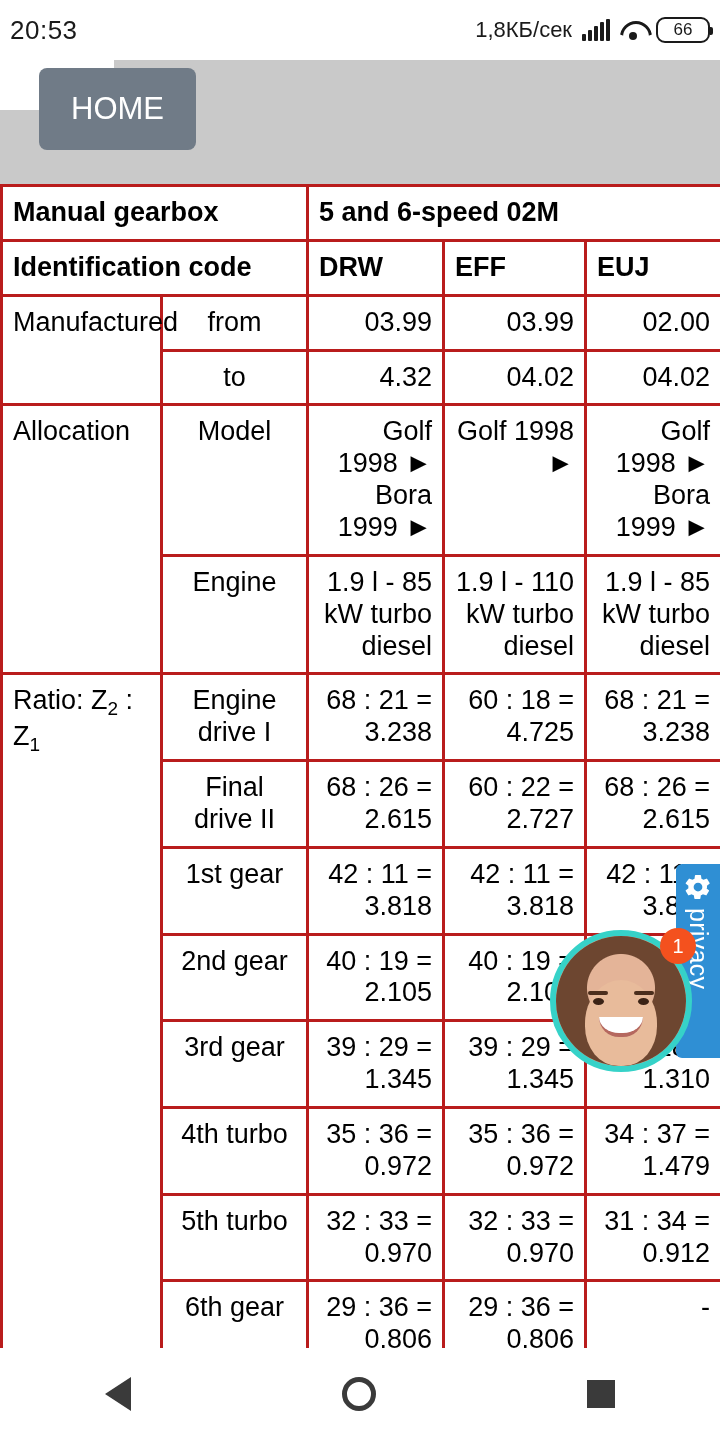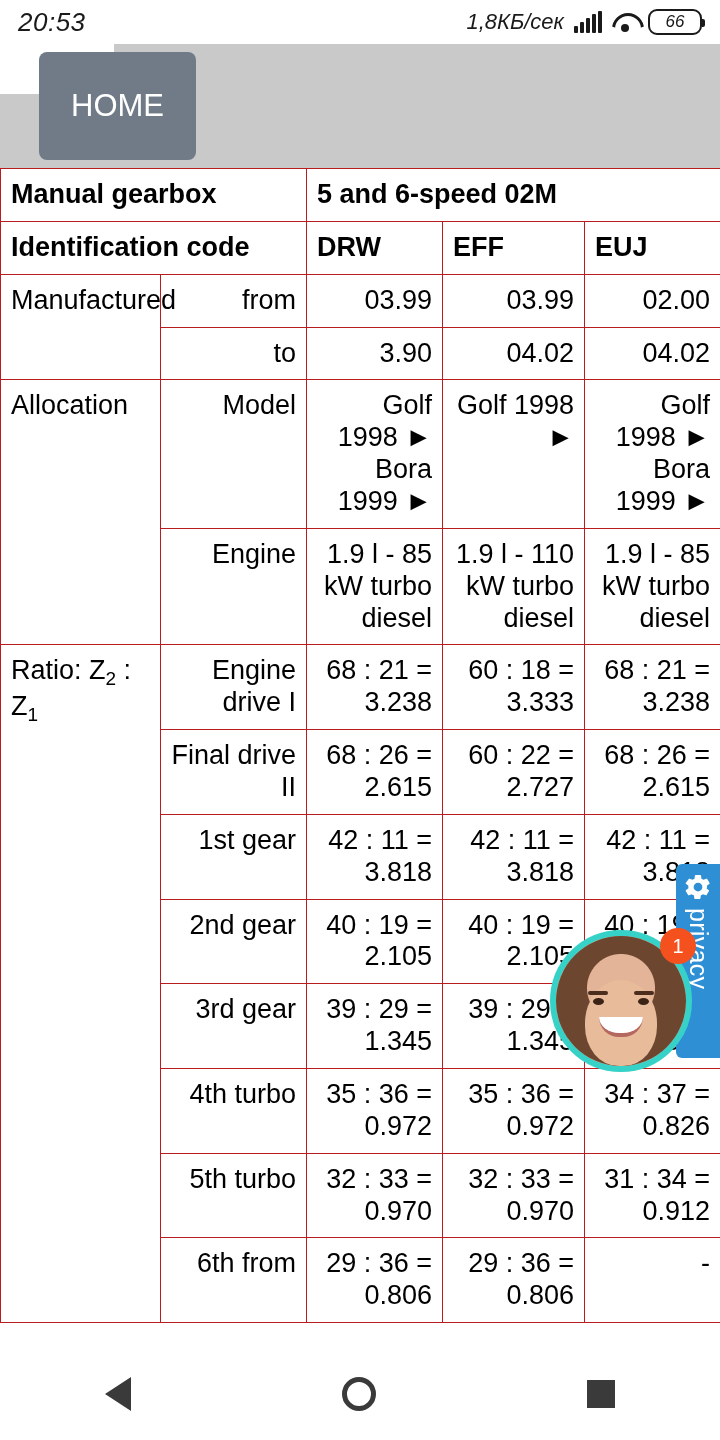--- a/index.html
+++ b/index.html
@@ -6,26 +6,25 @@
   html, body {
     width: 720px; height: 1440px;
     font-family: "Liberation Sans", sans-serif;
     background: #ffffff;
     overflow: hidden;
   }
   #screen { position: relative; width: 720px; height: 1440px; background: #fff; }
 
   
   .statusbar {
-    height: 44px; width: 100%;
+    height: 60px; width: 100%;
     display: flex; align-items: center; justify-content: space-between;
-    padding: 0 18px;
+    padding: 0 10px;
     background: #ffffff;
     color: #1a1a1a;
-    font-style: italic;
   }
   .status-clock { font-size: 26px; letter-spacing: .5px; }
   .status-right { display: flex; align-items: center; gap: 10px; }
   .status-speed { font-size: 22px; }
   .signal { display: flex; align-items: flex-end; gap: 2px; height: 22px; }
   .signal i { display: block; width: 4px; background: #1a1a1a; border-radius: 1px; }
   .signal i:nth-child(1){height:7px}
   .signal i:nth-child(2){height:11px}
   .signal i:nth-child(3){height:15px}
   .signal i:nth-child(4){height:19px}
@@ -70,42 +69,42 @@
     border-right: 4px solid #333; border-bottom: 4px solid #333;
     transform: rotate(45deg);
   }
   .btn-home, .btn-menu {
     position: absolute;
     background: #707b87; color: #ffffff;
     border: none; border-radius: 8px;
     font-size: 31px; font-family: "Liberation Sans", sans-serif;
     display: flex; align-items: center; justify-content: center;
   }
-  .btn-home { left: 39px; top: 8px; width: 157px; height: 108px; }
+  .btn-home { left: 39px; top: 8px; width: 157px; height: 82px; }
   .btn-menu { right: 35px; top: 13px; width: 145px; height: 80px; font-size: 30px; }
 
   
   .table-wrap { width: 720px; background: #fff; }
   table.spec {
     width: 720px;
     border-collapse: collapse;
     font-size: 27px;
     color: #000;
     table-layout: fixed;
   }
   table.spec td {
-    border: 1px solid #b91c1c;
+    border: 3px solid #b91c1c;
     padding: 10px 10px;
     vertical-align: top;
     line-height: 1.18;
   }
   .thick-top td { border-top: 3px solid #2b2b2b; }
   .cellv { text-align: right; width: 136px; }
   .lbl-left { text-align: left; }
-  .lbl-right { text-align: right; }
+  .lbl-right { text-align: center; }
   .hdr { font-weight: bold; }
   .hdr-center { font-weight: bold; }
   .two-line { line-height: 1.22; }
   sub { font-size: 19px; }
 
   
   .privacy-tab {
     position: absolute; right: 0; top: 864px;
     width: 44px; height: 194px;
     background: #2f8fd4; color: #fff;
@@ -221,21 +220,21 @@
 
         <tr class="thick-top">
           <td class="lbl-left" rowspan="2">Manufactured</td>
           <td class="lbl-right">from</td>
           <td class="cellv">03.99</td>
           <td class="cellv">03.99</td>
           <td class="cellv">02.00</td>
         </tr>
         <tr>
           <td class="lbl-right">to</td>
-          <td class="cellv">3.90</td>
+          <td class="cellv">4.32</td>
           <td class="cellv">04.02</td>
           <td class="cellv">04.02</td>
         </tr>
 
         <tr class="thick-top">
           <td class="lbl-left" rowspan="2">Allocation</td>
           <td class="lbl-right">Model</td>
           <td class="cellv two-line" style="white-space:pre-line">Golf 1998 ►
 Bora 1999 ►</td>
           <td class="cellv two-line" style="white-space:pre-line">Golf 1998 ►</td>
@@ -246,21 +245,21 @@
           <td class="lbl-right">Engine</td>
           <td class="cellv">1.9 l - 85 kW turbo diesel</td>
           <td class="cellv">1.9 l - 110 kW turbo diesel</td>
           <td class="cellv">1.9 l - 85 kW turbo diesel</td>
         </tr>
 
         <tr class="thick-top">
           <td class="lbl-left" rowspan="8">Ratio: Z<sub>2</sub> : Z<sub>1</sub></td>
           <td class="lbl-right">Engine drive I</td>
           <td class="cellv">68 : 21 = 3.238</td>
-          <td class="cellv">60 : 18 = 3.333</td>
+          <td class="cellv">60 : 18 = 4.725</td>
           <td class="cellv">68 : 21 = 3.238</td>
         </tr>
         <tr>
           <td class="lbl-right">Final drive II</td>
           <td class="cellv">68 : 26 = 2.615</td>
           <td class="cellv">60 : 22 = 2.727</td>
           <td class="cellv">68 : 26 = 2.615</td>
         </tr>
         <tr>
           <td class="lbl-right">1st gear</td>
@@ -277,30 +276,30 @@
         <tr>
           <td class="lbl-right">3rd gear</td>
           <td class="cellv">39 : 29 = 1.345</td>
           <td class="cellv">39 : 29 = 1.345</td>
           <td class="cellv">37 : 28 = 1.310</td>
         </tr>
         <tr>
           <td class="lbl-right">4th turbo</td>
           <td class="cellv">35 : 36 = 0.972</td>
           <td class="cellv">35 : 36 = 0.972</td>
-          <td class="cellv">34 : 37 = 0.826</td>
+          <td class="cellv">34 : 37 = 1.479</td>
         </tr>
         <tr>
           <td class="lbl-right">5th turbo</td>
           <td class="cellv">32 : 33 = 0.970</td>
           <td class="cellv">32 : 33 = 0.970</td>
           <td class="cellv">31 : 34 = 0.912</td>
         </tr>
         <tr>
-          <td class="lbl-right">6th from</td>
+          <td class="lbl-right">6th gear</td>
           <td class="cellv">29 : 36 = 0.806</td>
           <td class="cellv">29 : 36 = 0.806</td>
           <td class="cellv">-</td>
         </tr>
       </tbody>
     </table>
   </div>
 
   <div class="privacy-tab">
     <svg class="gear-ico" viewBox="0 0 24 24">

